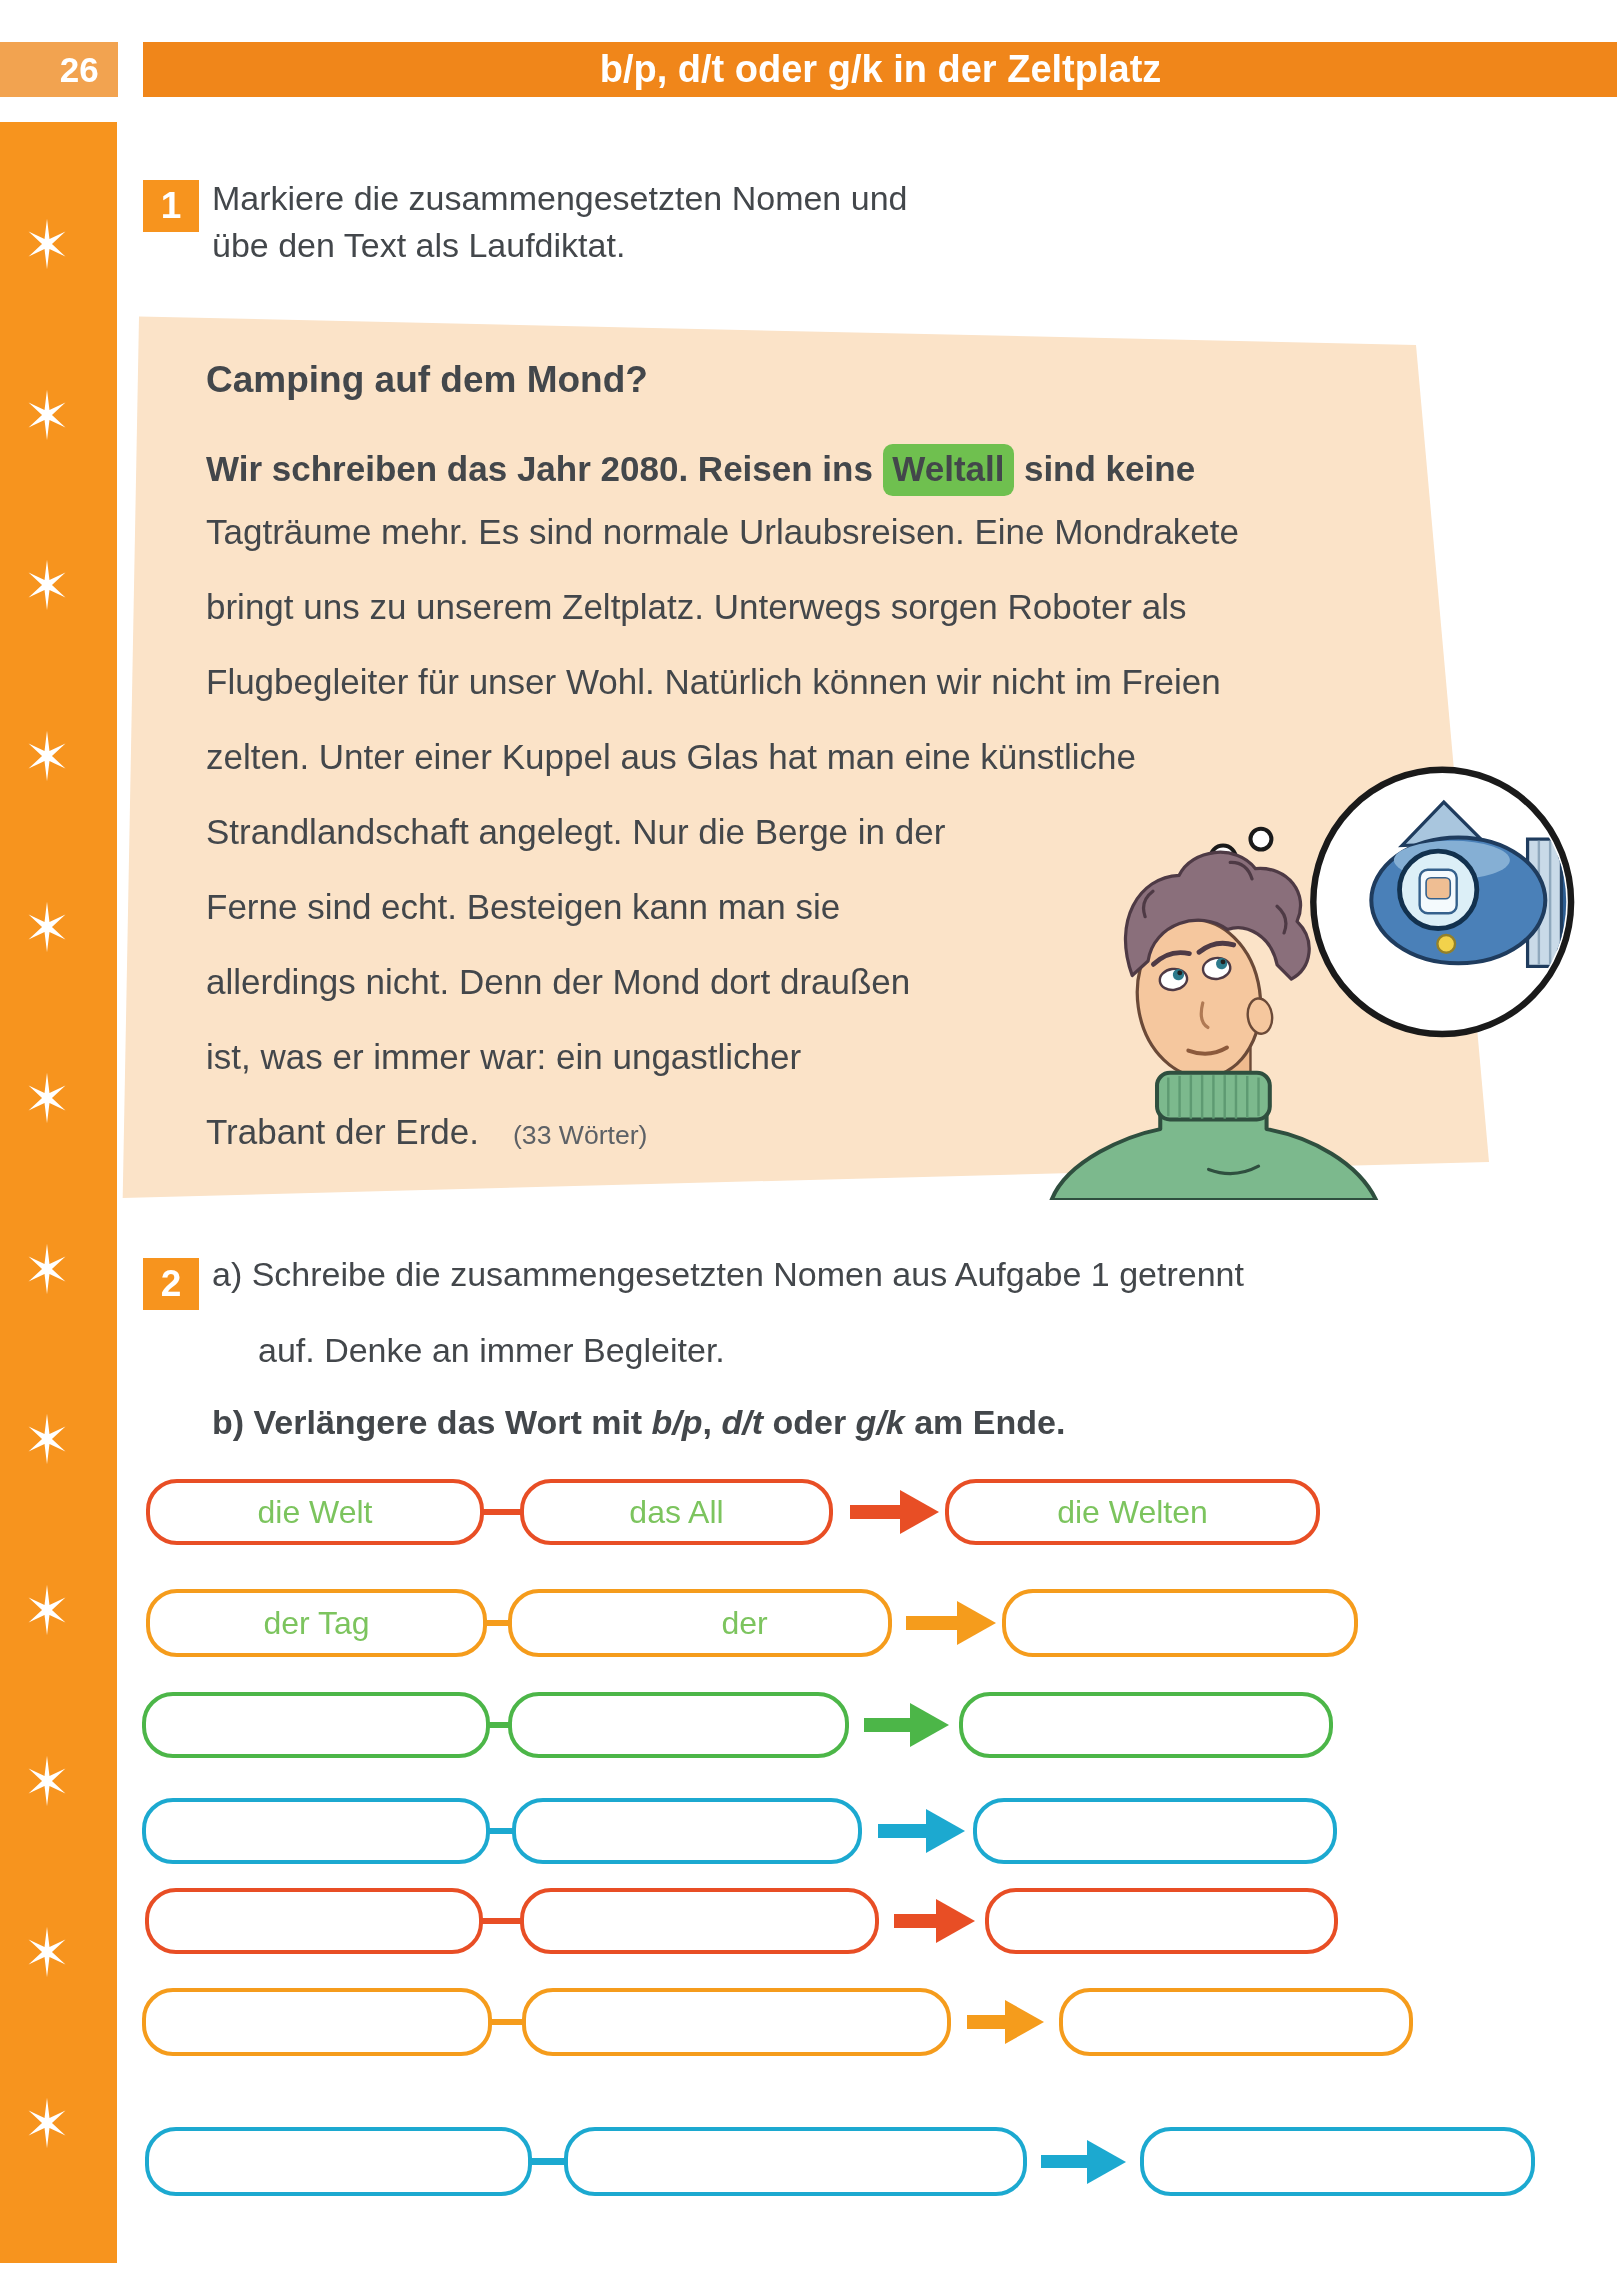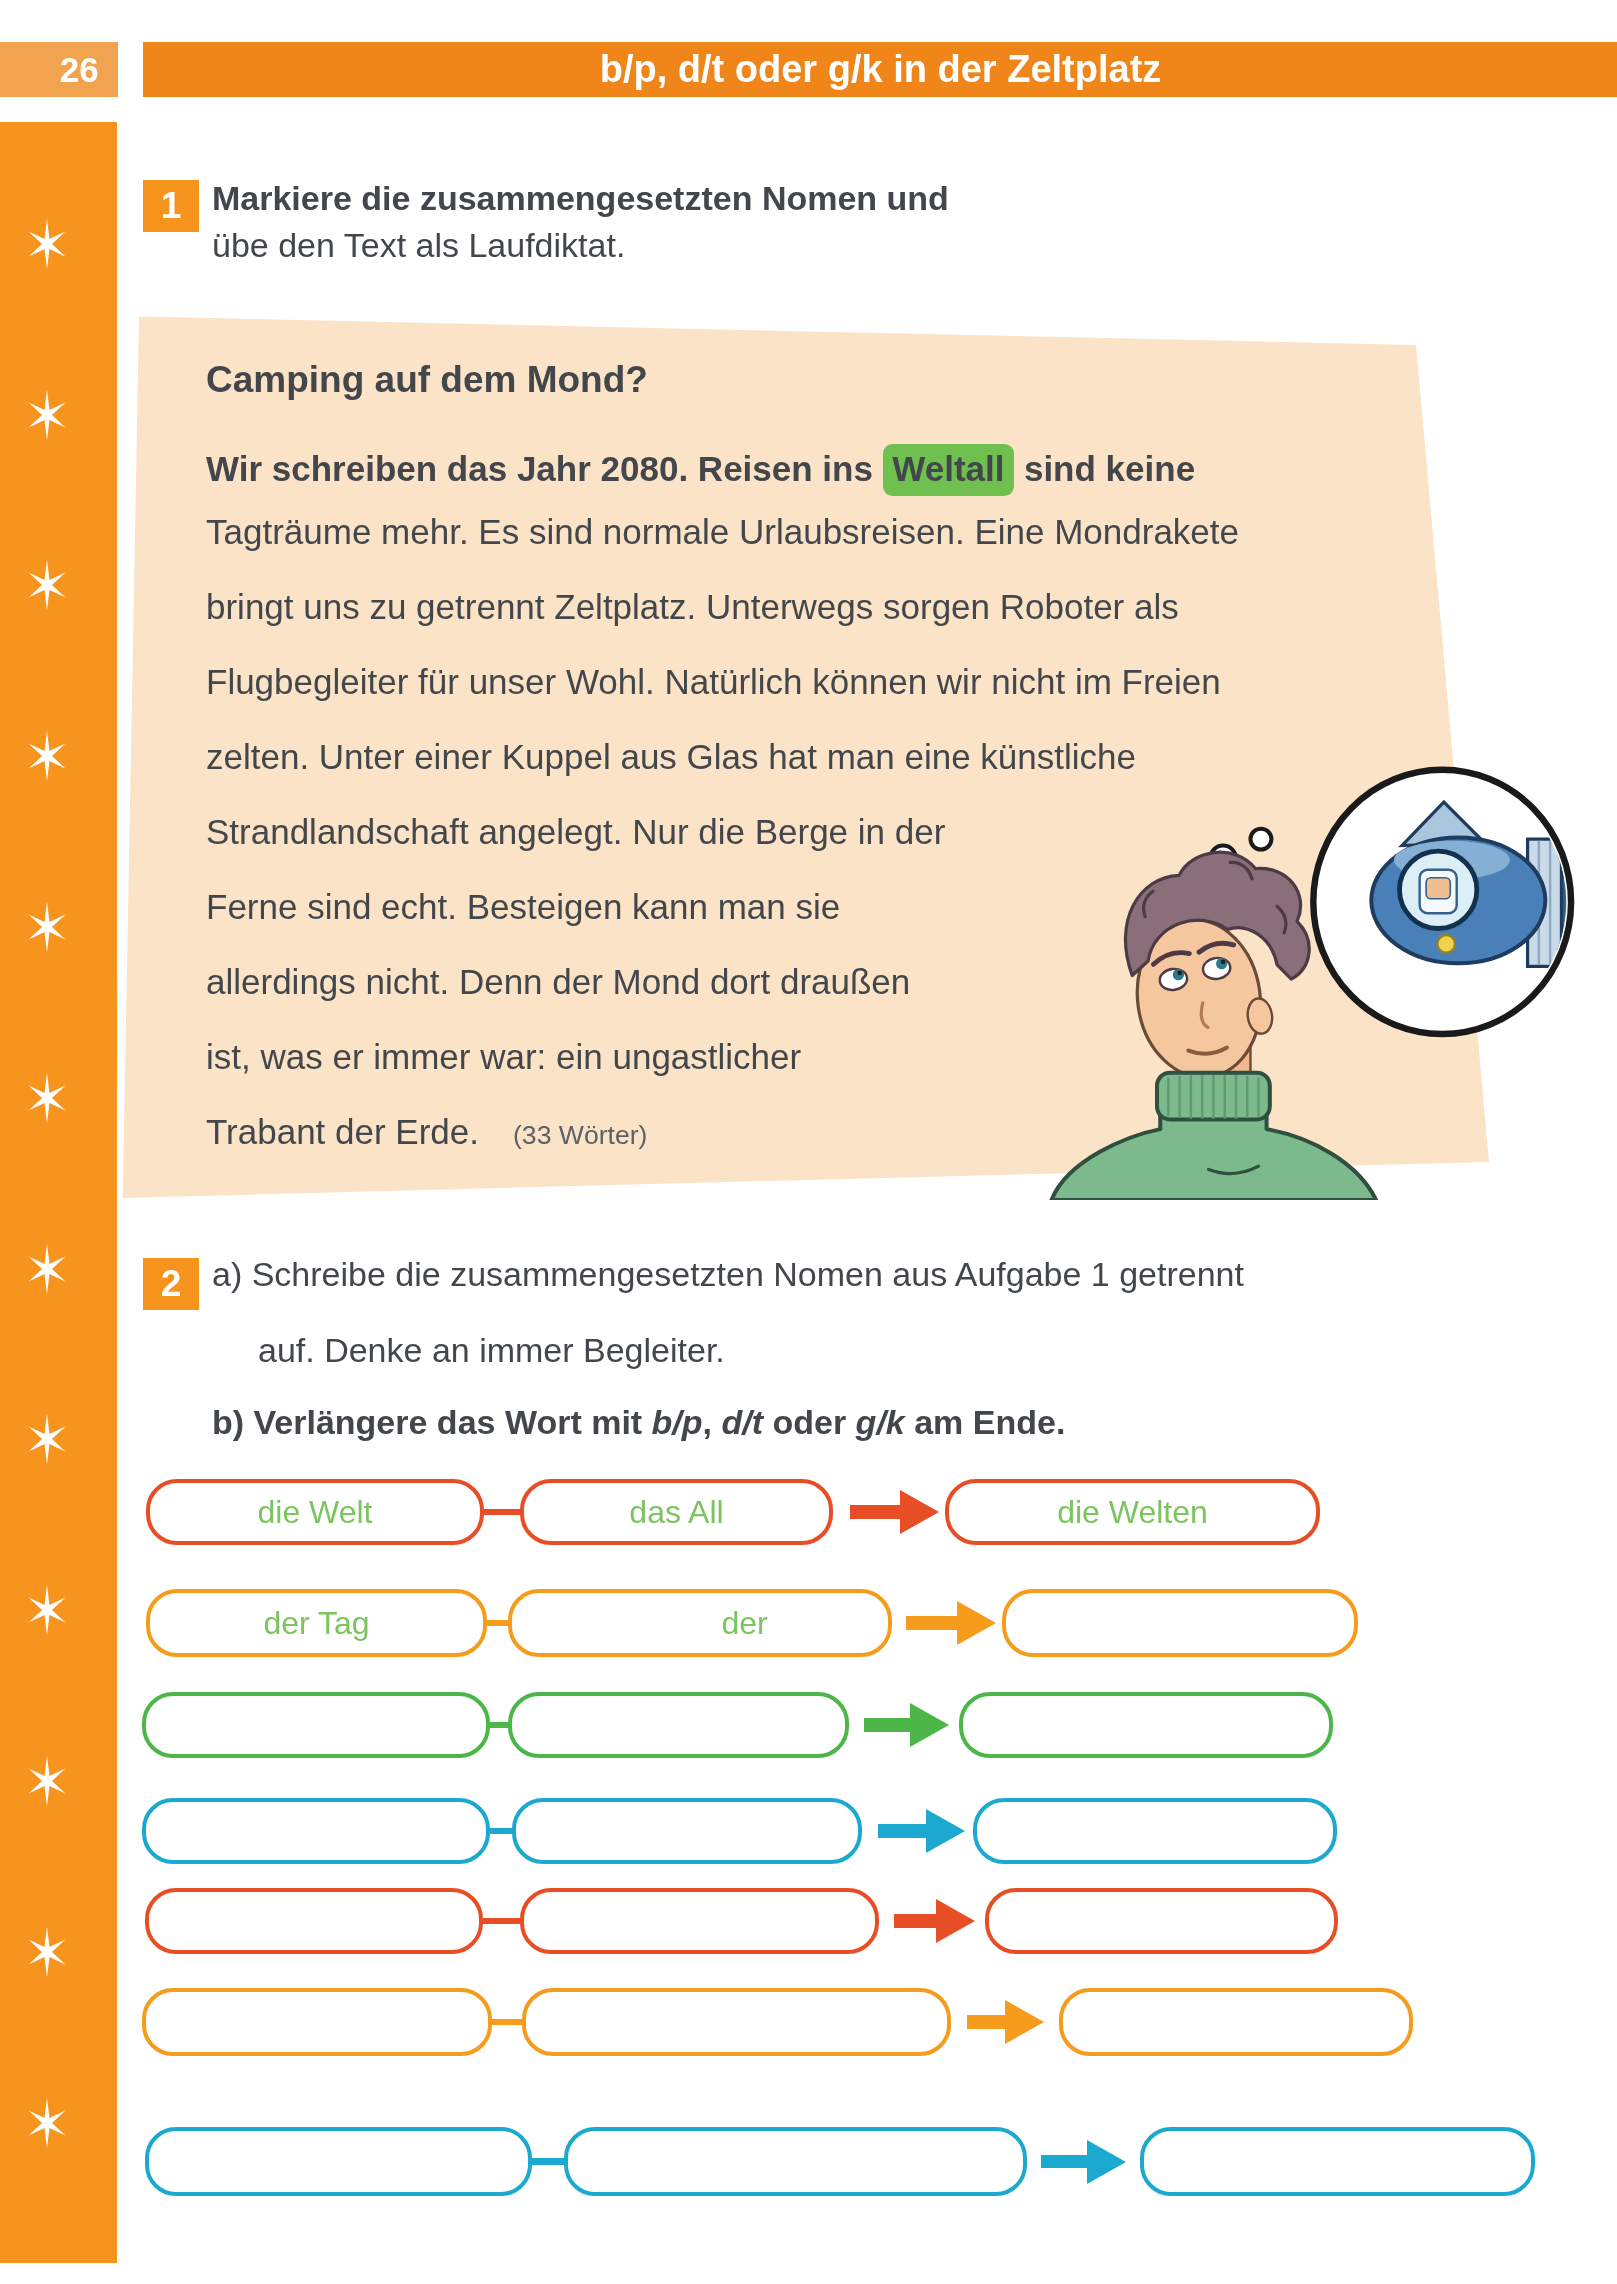--- a/index.html
+++ b/index.html
@@ -95,28 +95,28 @@
           <polygon points="0,-30 3.5,-6.1 26,-15 7,0 26,15 3.5,6.1 0,30 -3.5,6.1 -26,15 -7,0 -26,-15 -3.5,-6.1" fill="#ffffff"></polygon>
         </svg></div>
       <div class="star" style="top: 1975px;"><svg width="44" height="52" viewBox="-31 -31 62 62" preserveAspectRatio="none">
           <polygon points="0,-30 3.5,-6.1 26,-15 7,0 26,15 3.5,6.1 0,30 -3.5,6.1 -26,15 -7,0 -26,-15 -3.5,-6.1" fill="#ffffff"></polygon>
         </svg></div>
     </div>
 
   <div class="numbox" style="left:143px;top:180px;">
     <span>1</span>
   </div>
-  <div class="instr" style="left:212px;top:179px;font-weight:bold;">Markiere die zusammengesetzten Nomen und</div>
+  <div class="instr" style="left:212px;top:179px;">Markiere die zusammengesetzten Nomen und</div>
   <div class="instr" style="left:212px;top:226px;">übe den Text als Laufdiktat.</div>
 
   <div class="paper">
     <div class="tline ttitle" style="top:53px;">Camping auf dem Mond?</div>
     <div class="tline" style="top:143px;font-weight:bold;"><span>Wir schreiben das Jahr 2080. Reisen ins </span><span class="hl">Weltall</span><span> sind keine</span></div>
     <div class="tline" style="top:206px;">Tagträume mehr. Es sind normale Urlaubsreisen. Eine Mondrakete</div>
-    <div class="tline" style="top:281px;">bringt uns zu getrennt Zeltplatz. Unterwegs sorgen Roboter als</div>
+    <div class="tline" style="top:281px;">bringt uns zu unserem Zeltplatz. Unterwegs sorgen Roboter als</div>
     <div class="tline" style="top:356px;">Flugbegleiter für unser Wohl. Natürlich können wir nicht im Freien</div>
     <div class="tline" style="top:431px;">zelten. Unter einer Kuppel aus Glas hat man eine künstliche</div>
     <div class="tline" style="top:506px;">Strandlandschaft angelegt. Nur die Berge in der</div>
     <div class="tline" style="top:581px;">Ferne sind echt. Besteigen kann man sie</div>
     <div class="tline" style="top:656px;">allerdings nicht. Denn der Mond dort draußen</div>
     <div class="tline" style="top:731px;">ist, was er immer war: ein ungastlicher</div>
     <div class="tline" style="top:806px;"><span>Trabant der Erde.</span><span class="wcount">(33 Wörter)</span></div>
   </div>
 
   <svg class="illu" viewBox="0 0 758 540">

